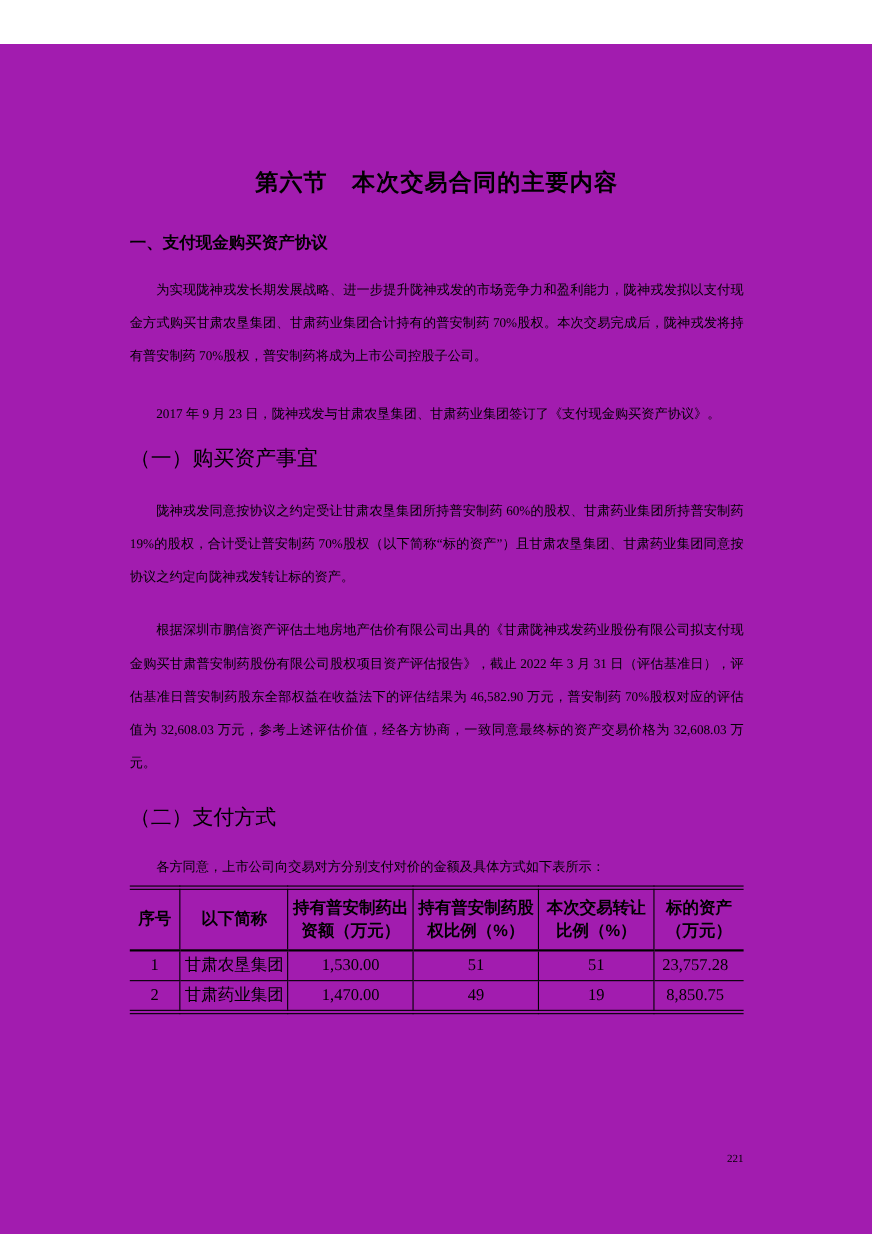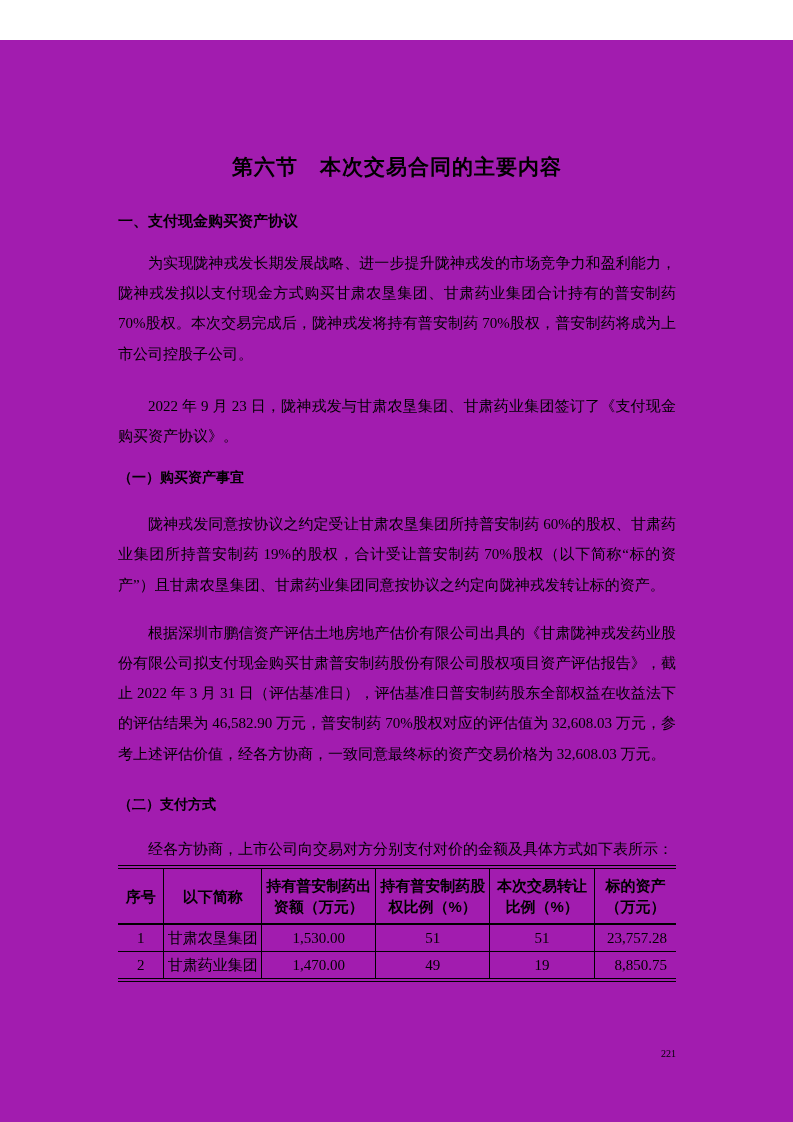--- a/index.html
+++ b/index.html
@@ -34,28 +34,28 @@
   }
   .section-heading {
     font-family: "Liberation Sans", "DejaVu Sans", sans-serif;
     font-weight: bold;
     font-size: 15px;
     line-height: 25px;
     margin-top: 28px;
   }
   .sub-heading {
     font-family: "Liberation Sans", "DejaVu Sans", sans-serif;
-    font-weight: bold;
-    font-size: 14px;
+    font-weight: normal;
+    font-size: 19px;
     line-height: 23px;
   }
   .sub-heading.first { margin-top: 15px; }
   .sub-heading.second { margin-top: 24px; }
   p.body {
-    font-size: 15px;
+    font-size: 12px;
     line-height: 30.2px;
     text-align: justify;
     text-justify: inter-character;
     text-indent: 2em;
   }
   p.p1 { margin-top: 15px; }
   p.p2 { margin-top: 22px; }
   p.p3 { margin-top: 20px; }
   p.p4 { margin-top: 18px; }
   p.p5 { margin-top: 18px; }
@@ -82,21 +82,21 @@
     line-height: 20px;
     text-align: center;
     vertical-align: middle;
     padding: 3px 2px;
     border-bottom: 1px solid #000;
   }
   table.payment-table tr:last-child td { border-bottom: none; }
   table.payment-table th + th,
   table.payment-table td + td { border-left: 1px solid #000; }
   table.payment-table td.num-right {
-    text-align: right;
+    text-align: center;
     padding-right: 9px;
   }
   .page-number {
     position: absolute;
     top: 1006px;
     right: 117px;
     font-size: 10px;
     line-height: 16px;
   }
 </style>
@@ -105,31 +105,31 @@
 
 <div class="page">
   <div class="content">
 
     <div class="doc-title">第六节　本次交易合同的主要内容</div>
 
     <div class="section-heading">一、支付现金购买资产协议</div>
 
     <p class="body p1">为实现陇神戎发长期发展战略、进一步提升陇神戎发的市场竞争力和盈利能力，陇神戎发拟以支付现金方式购买甘肃农垦集团、甘肃药业集团合计持有的普安制药 70%股权。本次交易完成后，陇神戎发将持有普安制药 70%股权，普安制药将成为上市公司控股子公司。</p>
 
-    <p class="body p2">2022 年 9 月 23 日，陇神戎发与甘肃农垦集团、甘肃药业集团签订了《支付现金购买资产协议》。</p>
+    <p class="body p2">2017 年 9 月 23 日，陇神戎发与甘肃农垦集团、甘肃药业集团签订了《支付现金购买资产协议》。</p>
 
     <div class="sub-heading first">（一）购买资产事宜</div>
 
     <p class="body p3">陇神戎发同意按协议之约定受让甘肃农垦集团所持普安制药 60%的股权、甘肃药业集团所持普安制药 19%的股权，合计受让普安制药 70%股权（以下简称“标的资产”）且甘肃农垦集团、甘肃药业集团同意按协议之约定向陇神戎发转让标的资产。</p>
 
     <p class="body p4">根据深圳市鹏信资产评估土地房地产估价有限公司出具的《甘肃陇神戎发药业股份有限公司拟支付现金购买甘肃普安制药股份有限公司股权项目资产评估报告》，截止 2022 年 3 月 31 日（评估基准日），评估基准日普安制药股东全部权益在收益法下的评估结果为 46,582.90 万元，普安制药 70%股权对应的评估值为 32,608.03 万元，参考上述评估价值，经各方协商，一致同意最终标的资产交易价格为 32,608.03 万元。</p>
 
     <div class="sub-heading second">（二）支付方式</div>
 
-    <p class="body p5">经各方协商，上市公司向交易对方分别支付对价的金额及具体方式如下表所示：</p>
+    <p class="body p5">各方同意，上市公司向交易对方分别支付对价的金额及具体方式如下表所示：</p>
 
     <table class="payment-table">
       <colgroup>
         <col style="width:8.2%">
         <col style="width:17.6%">
         <col style="width:20.4%">
         <col style="width:20.4%">
         <col style="width:18.8%">
         <col style="width:14.6%">
       </colgroup>

